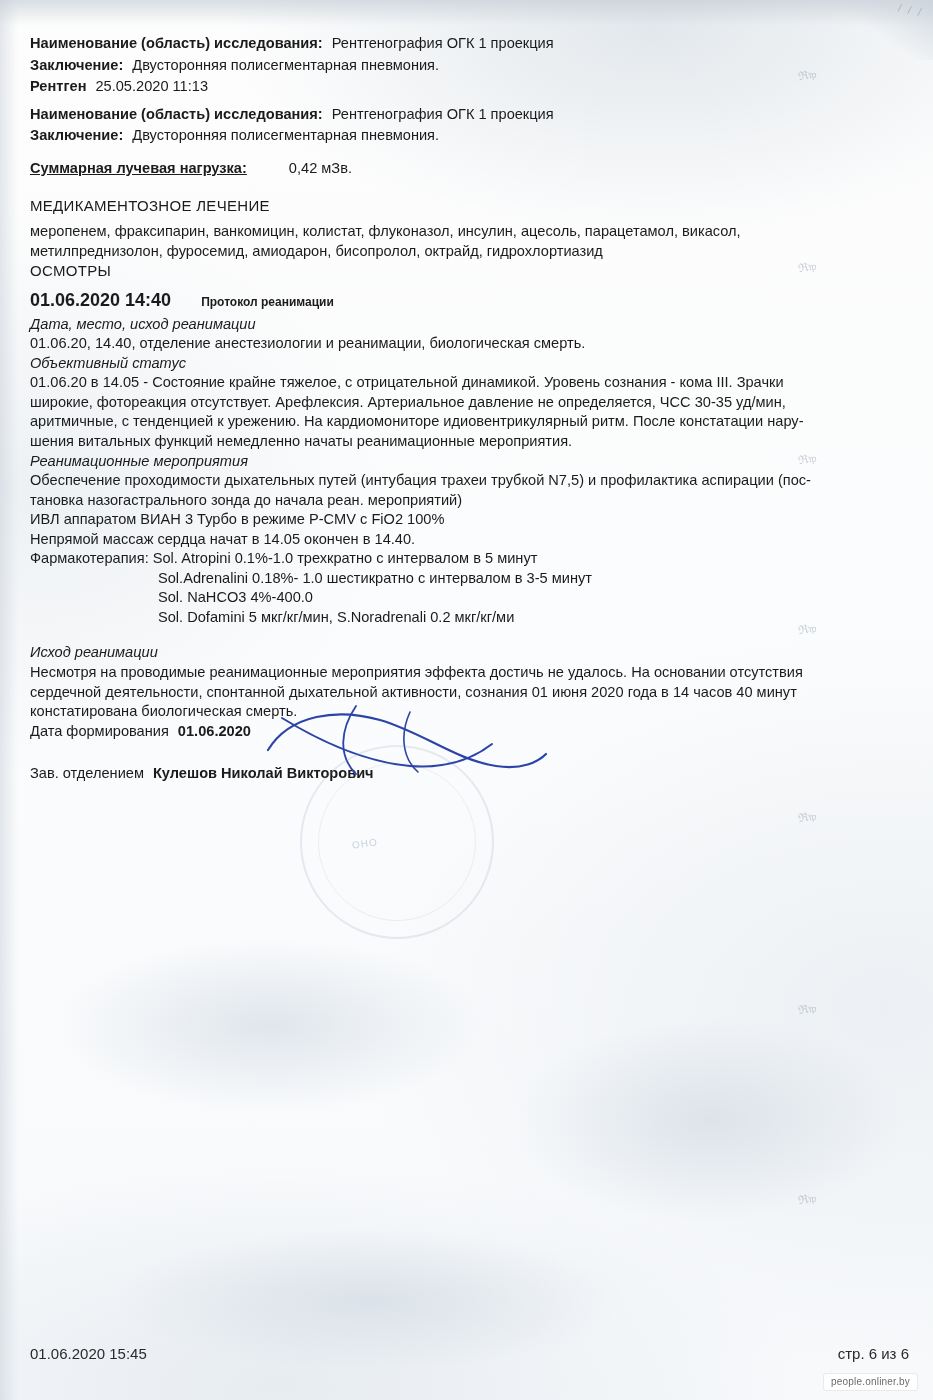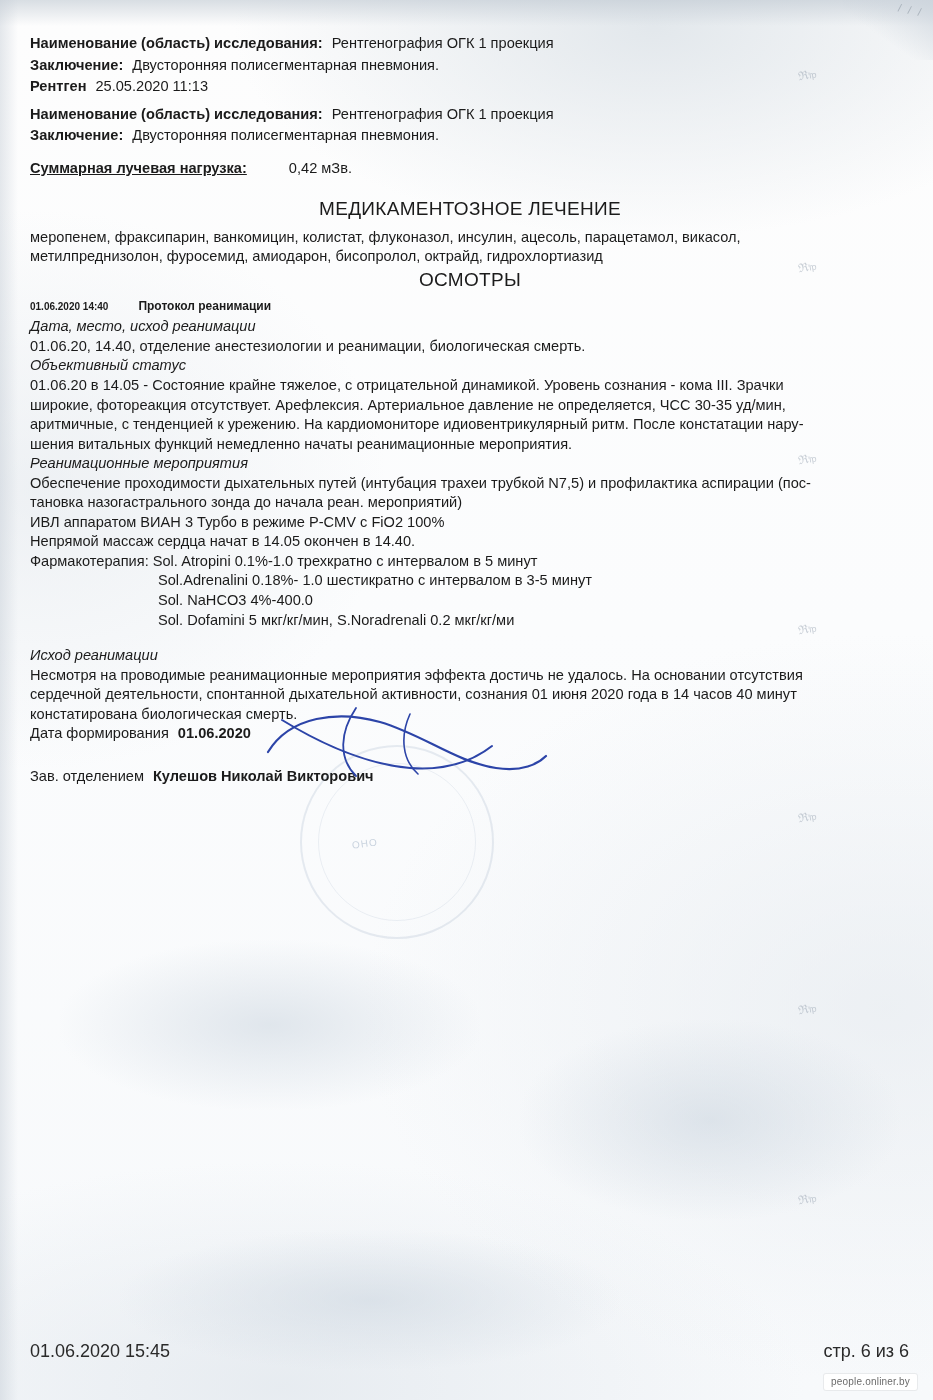--- a/index.html
+++ b/index.html
@@ -77,34 +77,33 @@
     gap: 9px;
     margin-bottom: 2px;
   }
   .gap-sm { height: 6px; }
   .gap-md { height: 11px; }
   .gap-lg { height: 16px; }
 
   .label-bold { font-weight: bold; white-space: nowrap; }
   .value { font-weight: normal; }
   .centered-head {
-    text-align: center;
-    font-size: 19px;
+    font-size: 15px;
     letter-spacing: 0.3px;
   }
 
   .dose-indent { padding-left: 128px; }
 
   .protocol-row {
     display: flex;
     align-items: baseline;
     gap: 30px;
     margin-bottom: 3px;
   }
-  .protocol-date { font-weight: bold; font-size: 10px; }
+  .protocol-date { font-weight: bold; font-size: 18px; }
   .protocol-title { font-weight: bold; font-size: 12px; }
 
   .sig-block { position: relative; }
   .sig-line { margin-bottom: 5px; }
   .sig-sep { height: 9px; }
 
   
   .signature {
     position: absolute;
     left: 230px;
@@ -155,21 +154,21 @@
   .wm i { font-style: normal; font-size: 9px; letter-spacing: -1px; }
 
   
   .footer {
     position: absolute;
     left: 30px;
     right: 24px;
     bottom: 38px;
     display: flex;
     justify-content: space-between;
-    font-size: 18px;
+    font-size: 15px;
     color: #2a2a2a;
   }
   .site-badge {
     position: absolute;
     right: 16px;
     bottom: 10px;
     background: #ffffff;
     color: #6b6b6b;
     font-size: 10px;
     padding: 2px 7px 3px 7px;

